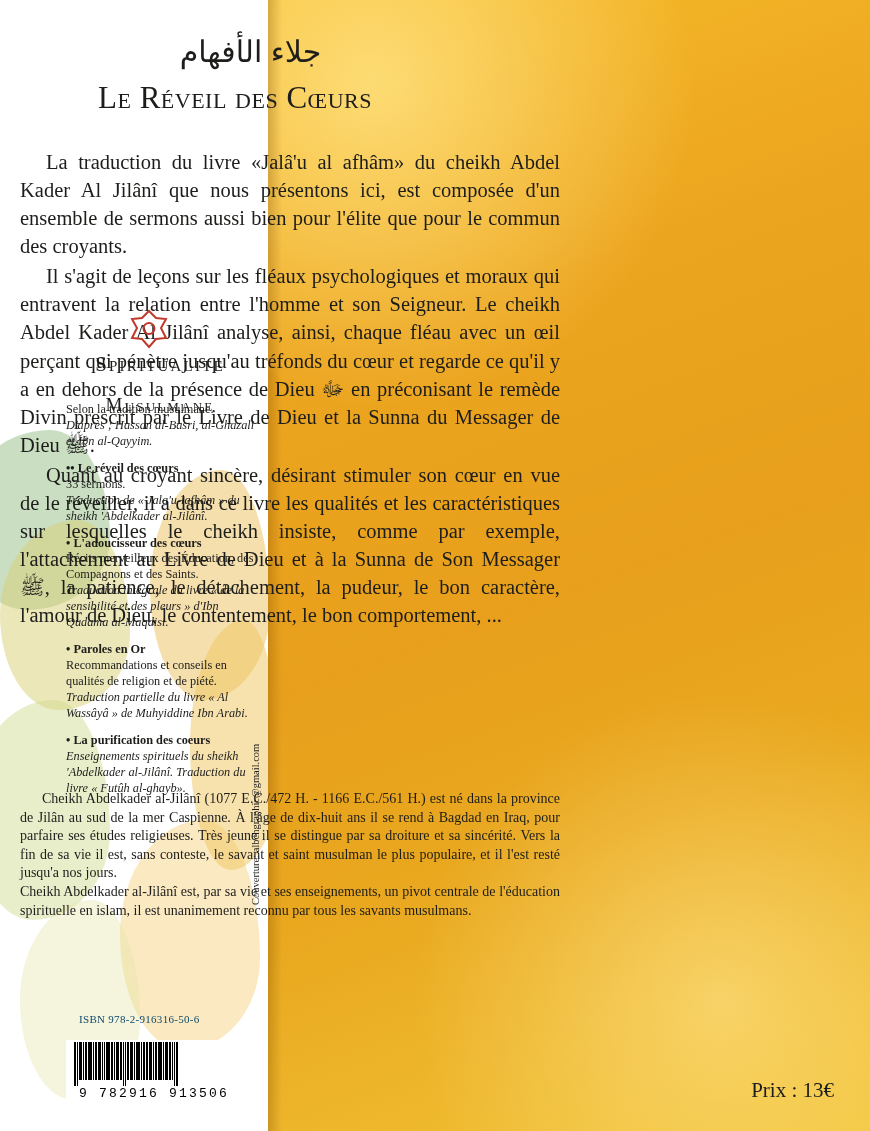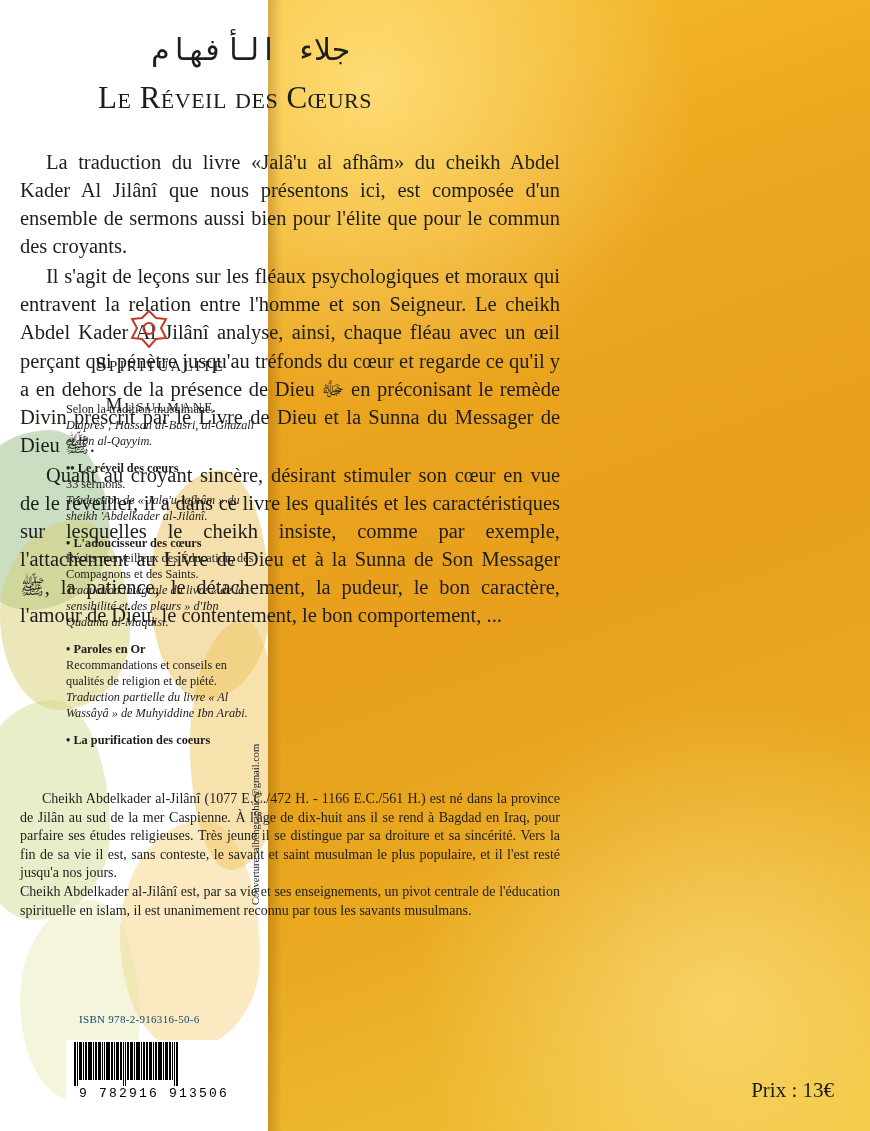--- a/index.html
+++ b/index.html
@@ -76,21 +76,21 @@
 
   
   .header {
     position: absolute;
     left: 0; top: 34px;
     width: 470px;
     text-align: center;
     z-index: 6;
   }
   .arabic-title {
-    font-family: Liberation Mono, monospace;
+    font-family: Liberation Sans, sans-serif;
     font-size: 30px;
     color: #1d1d1b;
     letter-spacing: 1px;
     direction: rtl;
     line-height: 1.2;
     margin-left: 31px;
   }
   .fr-title {
     margin-top: 10px;
     font-family: "Liberation Serif", serif;
@@ -312,20 +312,21 @@
     <div class="book">
       <div class="book-title"><span>•</span>
         <span>Paroles en Or</span></div>
       <div class="book-desc">Recommandations et conseils en qualités de religion et de piété.</div>
       <div class="book-it">Traduction partielle du livre « Al Wassâyâ » de Muhyiddine Ibn Arabi.</div>
     </div>
 
     <div class="book">
       <div class="book-title"><span>•</span>
         <span>La purification des coeurs</span></div>
+      <div class="book-it">Enseignements spirituels du sheikh 'Abdelkader al-Jilânî. Traduction du livre « Futûh al-ghayb».</div>
     </div>
 
   </div>
 
   <div class="isbn">ISBN  978-2-916316-50-6</div>
   <div class="barcode-box">
     <div class="bars">
       <div class="bar" style="width:2px;height:44px"></div>
       <div class="bar" style="width:1px;height:44px"></div>
       <div class="bar" style="width:3px;height:38px"></div>

